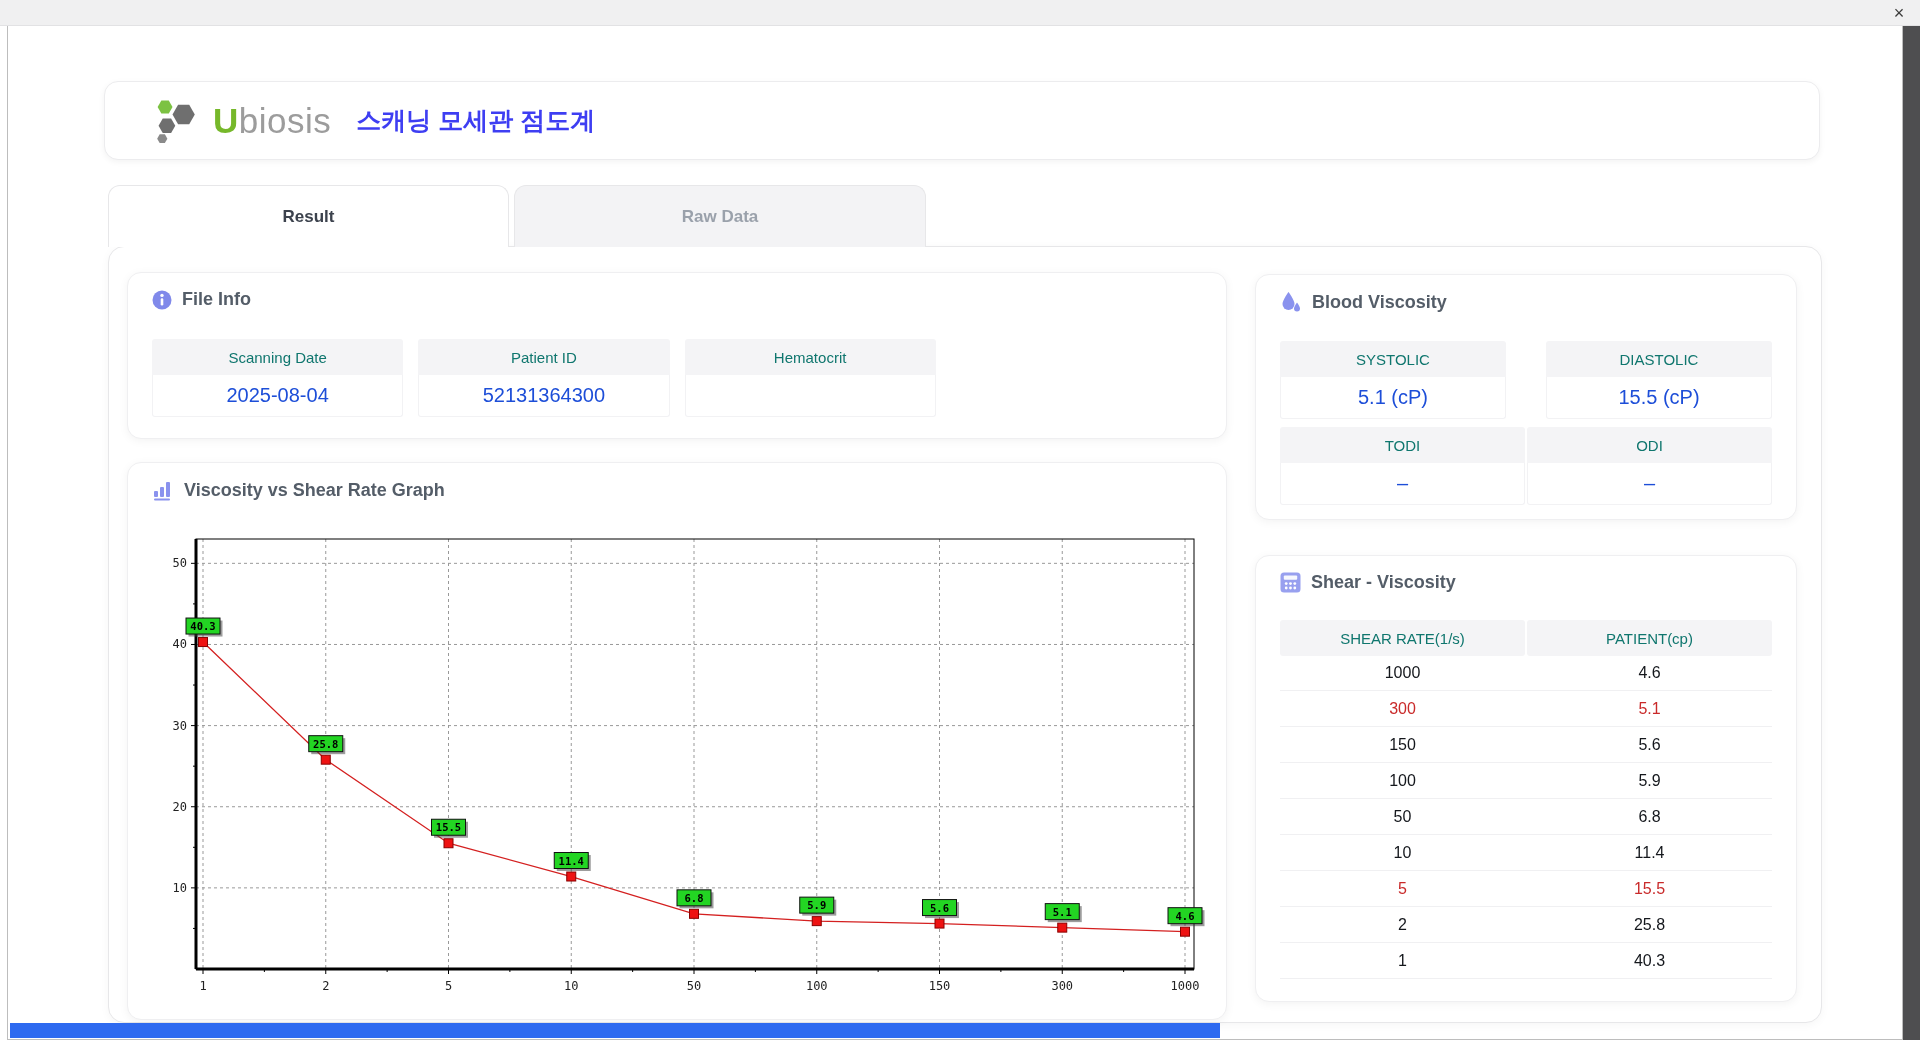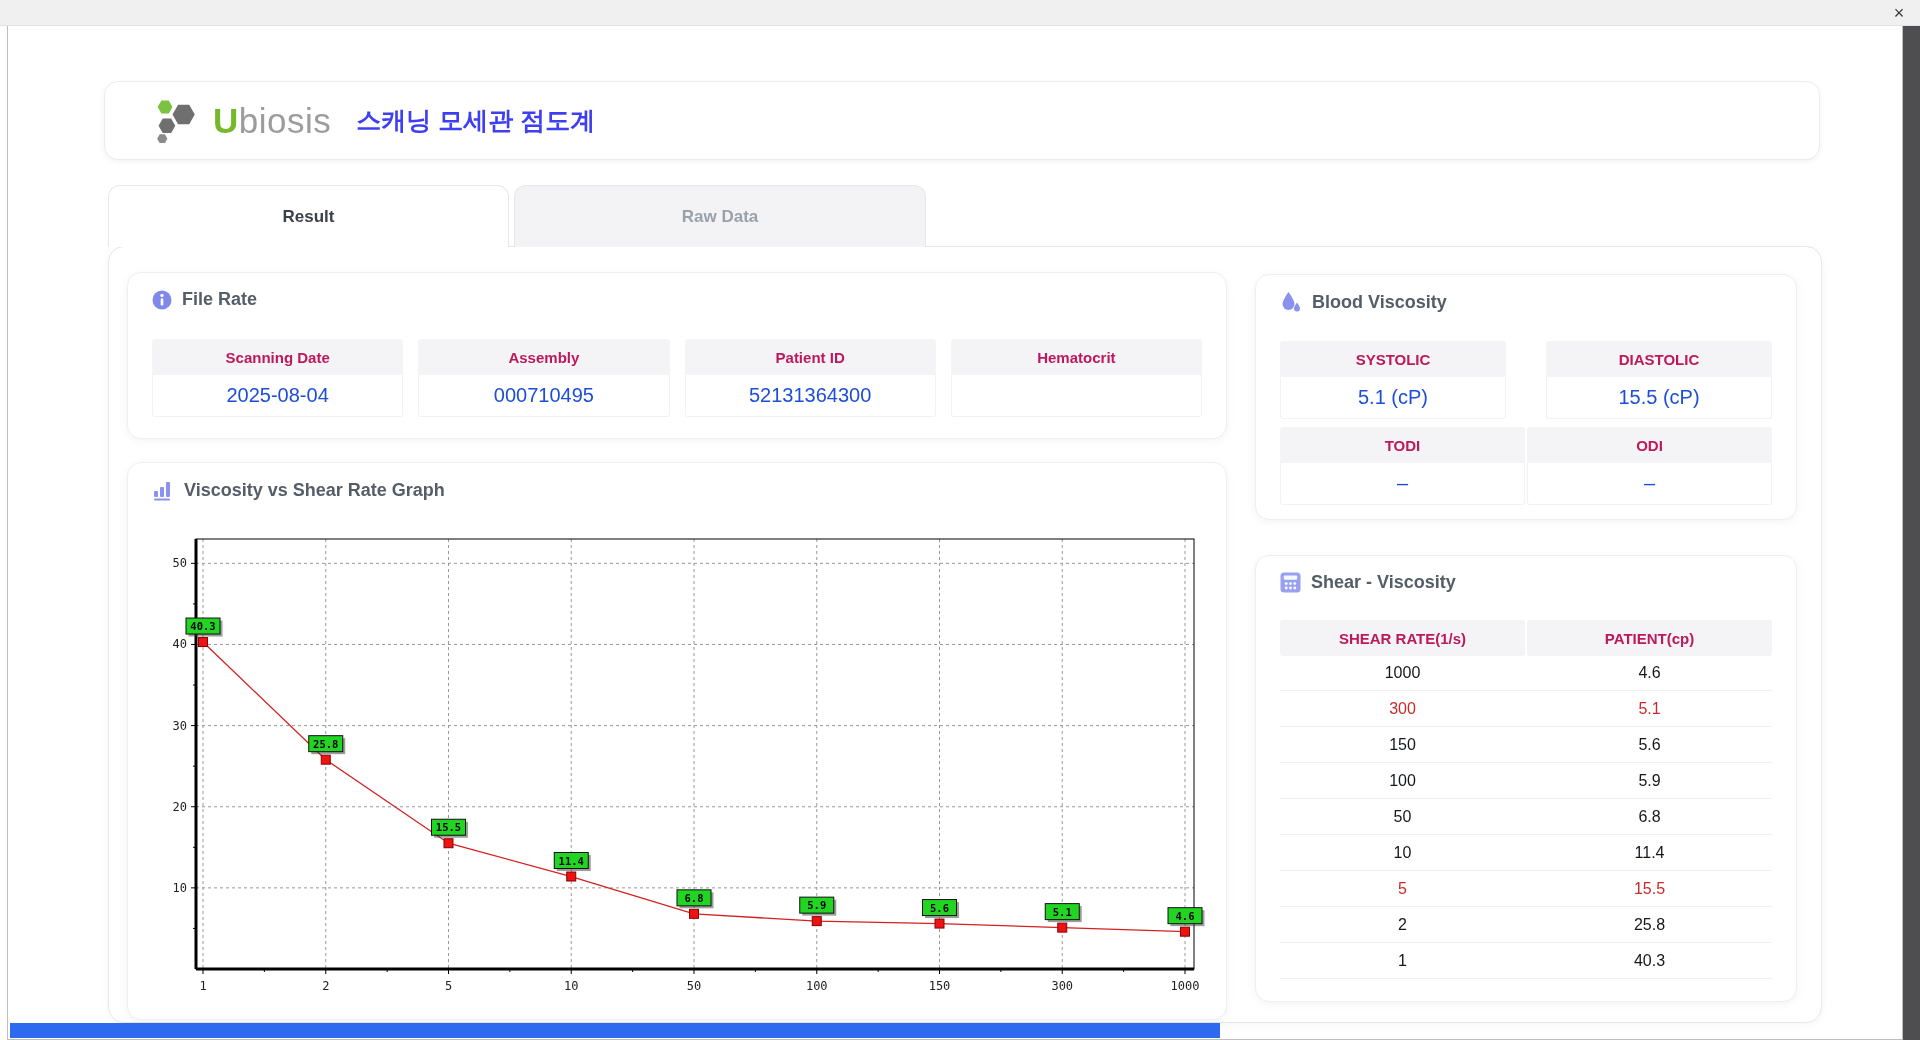--- a/index.html
+++ b/index.html
@@ -48,23 +48,23 @@
   .card { position:absolute; background:#fff; border:1px solid #efeff1;
           border-radius:14px; box-shadow:0 2px 10px rgba(0,0,0,.05); }
   .card-title { position:absolute; left:24px; top:16px; display:flex;
                 align-items:center; gap:10px; font-size:18px; font-weight:700;
                 color:#545d68; }
   .card-title svg { flex:0 0 auto; }
 
   .file-info-card { left:18px; top:25px; width:1100px; height:167px; }
   .fi-grid { position:absolute; left:24px; right:24px; top:66px;
              display:grid; grid-template-columns:repeat(4,1fr); gap:15px; }
-  .cell-head { height:36px; background:#f4f4f6; color:#be185d; font-size:15px;
+  .cell-head { height:36px; background:#f4f4f6; color:#0f766e; font-size:15px;
                display:flex; align-items:center; justify-content:center;
-               border-radius:3px 3px 0 0;font-weight:bold; }
+               border-radius:3px 3px 0 0; }
   .cell-val { height:42px; background:#fff; color:#1d4ed8; font-size:20px;
               display:flex; align-items:center; justify-content:center;
               border:1px solid #f2f2f4; border-top:none;
               border-radius:0 0 3px 3px; }
 
   .graph-card { left:18px; top:215px; width:1100px; height:558px; }
   .chart-svg { position:absolute; left:24px; top:62px; width:1052px; height:482px;
                overflow:visible; }
 
   .bv-card { left:1146px; top:27px; width:542px; height:246px; }
@@ -112,30 +112,26 @@
 
   <div class="panel">
 
     <div class="card file-info-card">
       <div class="card-title">
         <svg width="20" height="20" viewBox="0 0 20 20">
           <circle cx="10" cy="10" r="9.5" fill="#8089ea"></circle>
           <circle cx="10" cy="5.4" r="1.7" fill="#fff"></circle>
           <rect x="8.7" y="8.2" width="2.6" height="7.4" rx="1.3" fill="#fff"></rect>
         </svg>
-        <span>File Rate</span>
+        <span>File Info</span>
       </div>
       <div class="fi-grid">
         <div>
           <div class="cell-head">Scanning Date</div>
           <div class="cell-val">2025-08-04</div>
-        </div>
-        <div>
-          <div class="cell-head">Assembly</div>
-          <div class="cell-val">000710495</div>
         </div>
         <div>
           <div class="cell-head">Patient ID</div>
           <div class="cell-val">52131364300</div>
         </div>
         <div>
           <div class="cell-head">Hematocrit</div>
           <div class="cell-val"></div>
         </div>
       </div>

